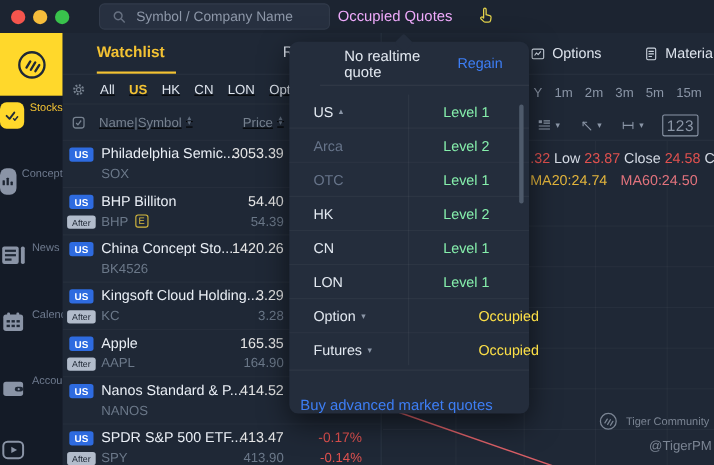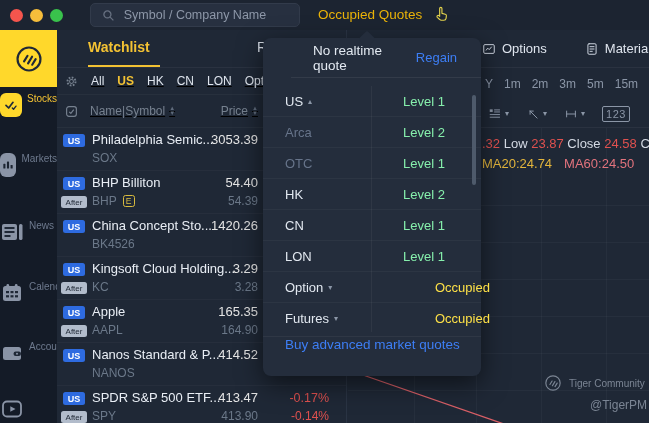--- a/index.html
+++ b/index.html
@@ -10,21 +10,21 @@
   #topbar{position:absolute;left:0;top:0;width:649px;height:30px;background:#1c2431;z-index:5;}
   .tl{position:absolute;top:9px;width:13px;height:13px;border-radius:50%;}
   #tl-red{left:10px;background:#f5554d;}
   #tl-yellow{left:30px;background:#f6bd3b;}
   #tl-green{left:50px;background:#39c24c;}
   #searchwrap{position:absolute;left:90px;top:3px;width:210px;height:24px;background:#273040;border:1px solid #323b4b;border-radius:5px;}
   #searchwrap svg{position:absolute;left:11px;top:5px;opacity:.55;}
   #search-input{width:100%;height:100%;background:transparent;border:none;outline:none;color:#cfd6e2;
     font-size:12.5px;text-align:center;font-family:inherit;}
   #search-input::placeholder{color:#8d97a8;}
-  #occupied{position:absolute;left:318px;top:7px;font-size:13.5px;color:#eab308;cursor:pointer;}
+  #occupied{position:absolute;left:307px;top:7px;font-size:13.5px;color:#f0abfc;cursor:pointer;}
   #hand{position:absolute;left:433px;top:5px;}
 
   
   #sidebar{position:absolute;left:0;top:30px;width:57px;height:393px;background:#141b27;}
   #logo{width:57px;height:57px;background:#ffd82b;display:flex;align-items:center;justify-content:center;}
   .nav-item{position:absolute;width:57px;display:flex;flex-direction:row;align-items:flex-start;gap:5px;cursor:pointer;}
   .nav-label{font-size:10px;color:#6e7a8e;}
   .nav-label.active{color:#f3c233;}
   .icon-solid,.icon-active{width:24px;height:24px;border-radius:6px;display:flex;align-items:center;justify-content:center;}
   .icon-active{background:#ffd82b;}
@@ -61,21 +61,21 @@
 
   
   #chartpanel{position:absolute;left:348px;top:30px;width:301px;height:393px;background:#1f2836;}
   #cp-tabs{height:38px;display:flex;align-items:center;gap:38px;padding-left:134px;border-bottom:1px solid rgba(255,255,255,.05);}
   .cp-tab{display:flex;align-items:center;gap:6px;color:#dfe5ee;font-size:13px;cursor:pointer;white-space:nowrap;}
   #cp-periods{height:32px;display:flex;align-items:center;gap:11px;padding-left:137px;font-size:12px;color:#8b96a7;overflow:hidden;white-space:nowrap;}
   .period{cursor:pointer;}
   #cp-toolbar{height:28px;display:flex;align-items:center;gap:17px;padding-left:140px;border-bottom:1px solid rgba(255,255,255,.05);}
   .tool{display:flex;align-items:center;gap:3px;cursor:pointer;color:#8b96a7;}
   .caret{font-size:8px;color:#8b96a7;}
-  .box123{border:1px solid #8b96a7;border-radius:2px;font-size:11px;padding:1px 3px;letter-spacing:.5px;color:#8b96a7;}
+  .box123{border:1px solid #8b96a7;border-radius:2px;font-size:14px;padding:1px 3px;letter-spacing:.5px;color:#8b96a7;}
   #cp-info{position:absolute;left:134px;top:106px;font-size:13px;white-space:nowrap;}
   #cp-info .lbl{color:#d4dae4;}
   #cp-info .red{color:#e0514f;}
   #cp-ma{position:absolute;left:134px;top:126px;font-size:13px;white-space:nowrap;display:flex;gap:12px;}
   #ma20{color:#e3b53c;}
   #ma60{color:#e2737d;}
   .gridv{position:absolute;top:98px;bottom:0;width:1px;background:rgba(255,255,255,.035);}
   .gridh{position:absolute;left:0;right:0;height:1px;background:rgba(255,255,255,.035);}
   #chart-line{position:absolute;left:0;top:0;pointer-events:none;}
   #watermark{position:absolute;left:195px;top:343px;display:flex;align-items:center;gap:6px;opacity:.85;}
@@ -94,21 +94,21 @@
   .qp-row{height:31px;display:flex;align-items:center;padding:0 22px;position:relative;border-bottom:1px solid rgba(255,255,255,.04);cursor:pointer;}
   .qp-market{font-size:13px;color:#e2e8f0;}
   .qp-market.dim{color:#67748a;}
   .qp-tri{font-size:8px;color:#8b96a7;margin-left:5px;}
   .qp-status{position:absolute;left:140px;font-size:13px;}
   .qp-status.green{color:#86efac;}
   .qp-status.red{color:#fde047;margin-left:32px;}
   #qp-coldiv{position:absolute;top:48px;bottom:44px;left:108px;width:1px;background:rgba(255,255,255,.05);}
   #qp-scroll{position:absolute;right:5px;top:57px;width:4px;height:90px;border-radius:2px;background:#4e5a6b;cursor:pointer;}
   #qp-footer{position:absolute;left:0;right:0;bottom:0;height:40px;border-top:1px solid rgba(255,255,255,.05);
-    display:flex;align-items:flex-start;padding-left:22px;}
+    display:flex;align-items:flex-end;padding-left:10px;}
   #qp-buy{font-size:13.5px;color:#3d7ef5;cursor:pointer;}
 </style>
 </head>
 <body>
 
 <div id="topbar">
   <div id="tl-red" class="tl"></div>
   <div id="tl-yellow" class="tl"></div>
   <div id="tl-green" class="tl"></div>
   <div id="searchwrap">
@@ -147,21 +147,21 @@
   </div>
 
   <div class="nav-item" style="top:123px">
     <div class="icon-solid" style="background:#8a94a6">
       <svg width="14" height="14" viewBox="0 0 24 24" fill="#1c2431">
         <rect x="4" y="10" width="3.6" height="8" rx="1"></rect>
           <rect x="10.2" y="6" width="3.6" height="12" rx="1"></rect>
           <rect x="16.4" y="12" width="3.6" height="6" rx="1"></rect>
       </svg>
     </div>
-    <span class="nav-label">Markets</span>
+    <span class="nav-label">Concept</span>
   </div>
 
   <div class="nav-item" style="top:190px">
     <div class="icon-plain">
       <svg width="24" height="24" viewBox="0 0 24 24">
         <rect x="2" y="4" width="15" height="16" rx="2" fill="#8a94a6"></rect>
         <rect x="19" y="4" width="3.5" height="16" rx="1.6" fill="#8a94a6"></rect>
         <g fill="#1f2836">
             <rect x="4.5" y="7" width="10" height="2"></rect>
             <rect x="4.5" y="11" width="10" height="2"></rect>

